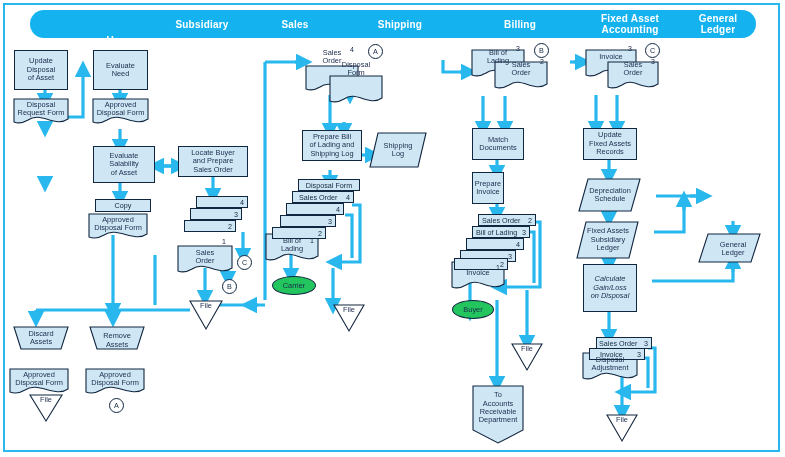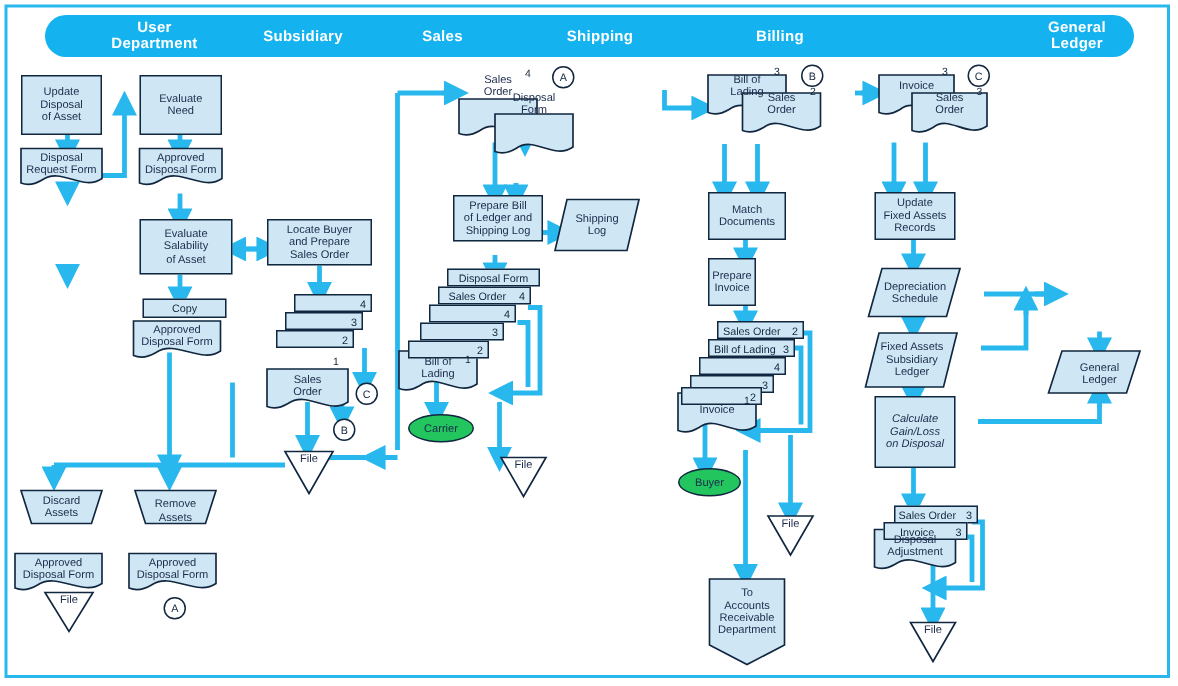--- a/index.html
+++ b/index.html
@@ -31,41 +31,45 @@
 </style>
 </head>
 <body>
 
 <div id="stage">
   <div id="frame"></div>
 
   <div id="bandwrap">
     <div class="band"></div>
 
-    <div class="bandlbl" style="left:28px;width:90px;">
+    <div class="bandlbl" style="left:43px;width:90px;margin-top:22px;">
       <div>User</div>
       <div>Department</div>
     </div>
 
     <div class="bandlbl" style="left:120px;width:104px;top:9px;">
       <div>Subsidiary</div>
     </div>
 
     <div class="bandlbl" style="left:228px;width:74px;top:9px;">
       <div>Sales</div>
     </div>
 
     <div class="bandlbl" style="left:318px;width:104px;top:9px;">
       <div>Shipping</div>
     </div>
 
     <div class="bandlbl" style="left:438px;width:104px;top:9px;">
       <div>Billing</div>
     </div>
 
+    <div class="bandlbl" style="left:548px;width:104px;">
+      <div>Fixed Asset</div>
+      <div>Accounting</div>
+    </div>
 
     <div class="bandlbl" style="left:654px;width:68px;">
       <div>General</div>
       <div>Ledger</div>
     </div>
   </div>
 
   <svg id="lines" viewBox="0 0 785 457">
     <defs>
       <marker id="ah" markerWidth="5.2" markerHeight="5.2" refX="2.2" refY="2.6" orient="auto">
@@ -325,21 +329,21 @@
   <div class="ring" style="left:368px;top:44px;">
     <span>A</span>
   </div>
   <div class="node" style="left:330px;top:58px;width:52px;height:22px;">
     <span style="white-space:pre-line">Disposal
 Form</span>
   </div>
 
   <div class="node proc" style="left:302px;top:130px;width:60px;height:31px;">
     <span style="white-space:pre-line">Prepare Bill
-of Ledger and
+of Lading and
 Shipping Log</span>
   </div>
   <div class="node" style="left:374px;top:136px;width:48px;height:28px;">
     <span style="white-space:pre-line">Shipping
 Log</span>
   </div>
 
   <div class="slab" style="left:298px;top:179px;width:62px;height:12px;text-align:center;">
     <div style="line-height:11px;">Disposal Form</div>
   </div>
@@ -405,21 +409,21 @@
   <div class="slab" style="left:460px;top:250px;width:56px;height:12px;">
     <span class="rt">3</span>
   </div>
   <div class="slab" style="left:454px;top:258px;width:54px;height:12px;">
     <span class="rt">2</span>
   </div>
   <div class="node" style="left:452px;top:262px;width:52px;height:22px;">
     <span>Invoice</span>
   </div>
   <div class="cnum" style="left:496px;top:264px;">1</div>
-  <div class="ell" style="left:452px;top:312px;width:40px;height:17px;justify-content:center;">
+  <div class="ell" style="left:452px;top:300px;width:40px;height:17px;justify-content:center;">
     <span>Buyer</span>
   </div>
   <div class="node" style="left:512px;top:345px;width:30px;height:16px;align-items:flex-start;">
     <span>File</span>
   </div>
   <div class="node" style="left:473px;top:386px;width:50px;height:44px;">
     <span style="white-space:pre-line">To
 Accounts
 Receivable
 Department</span>

